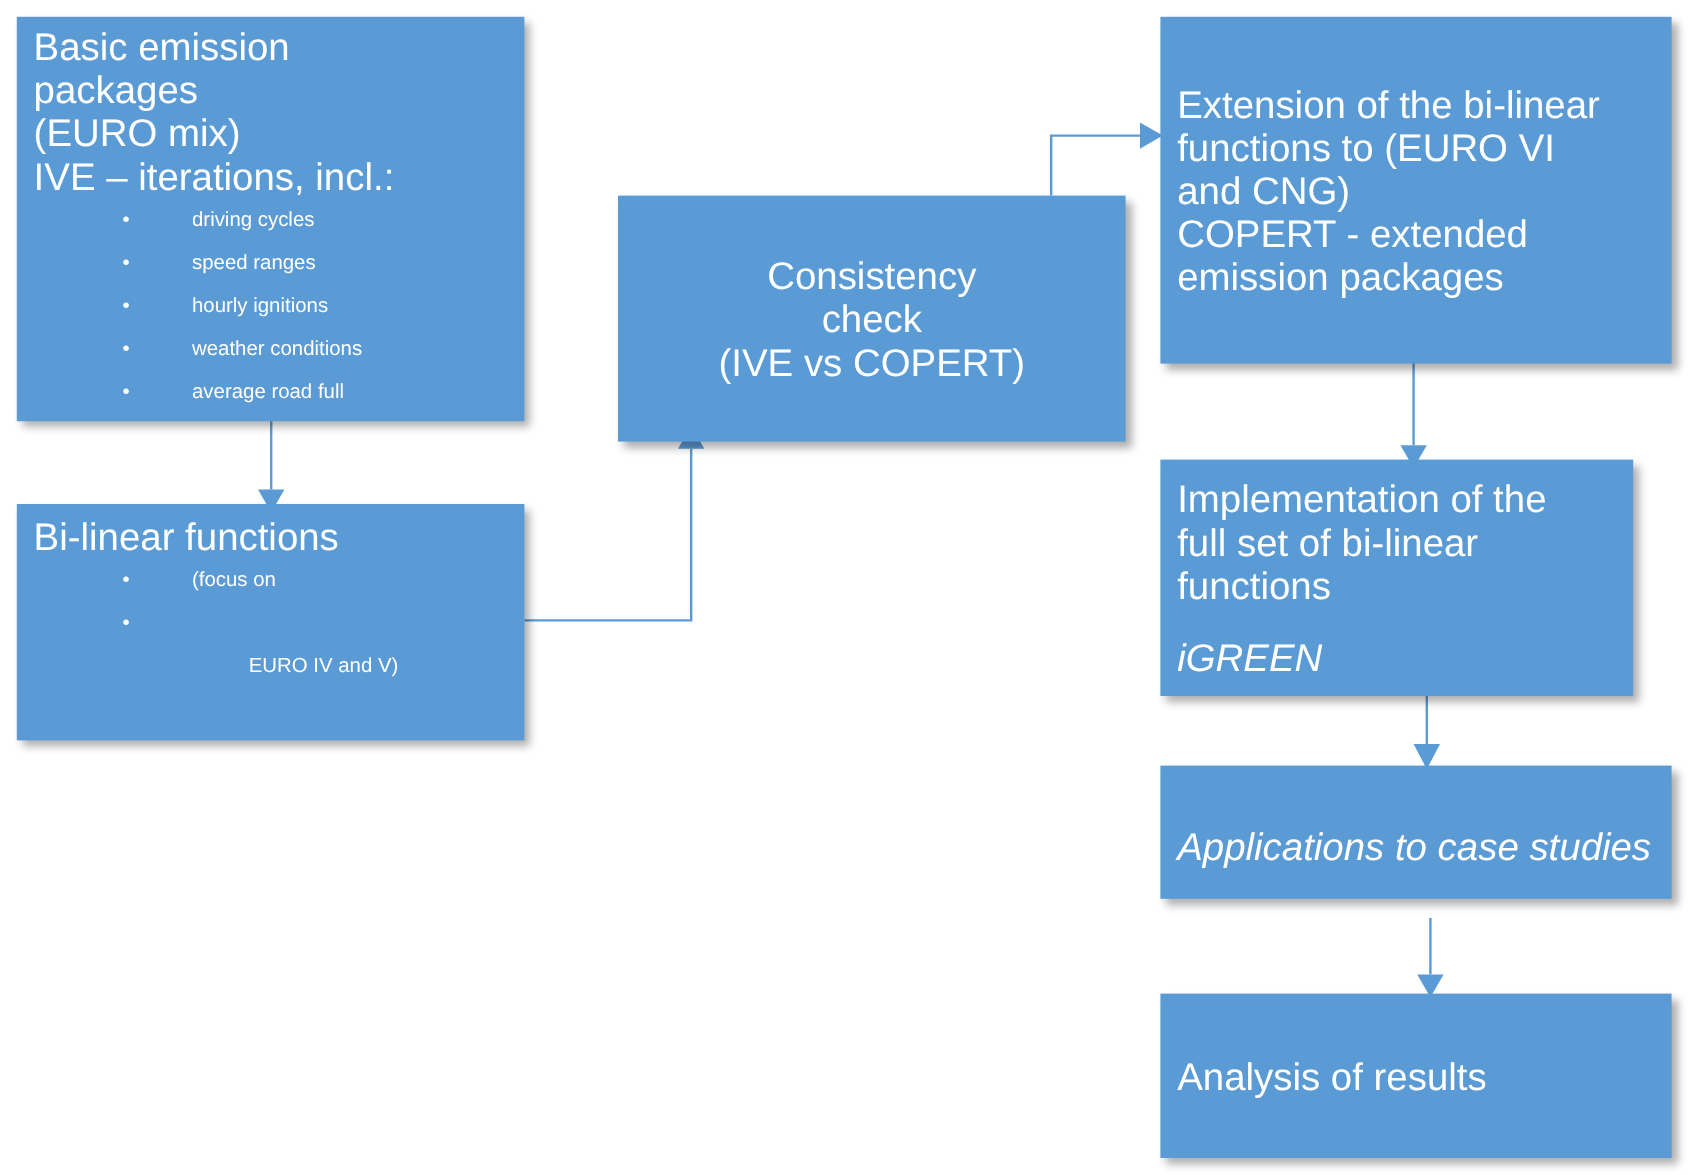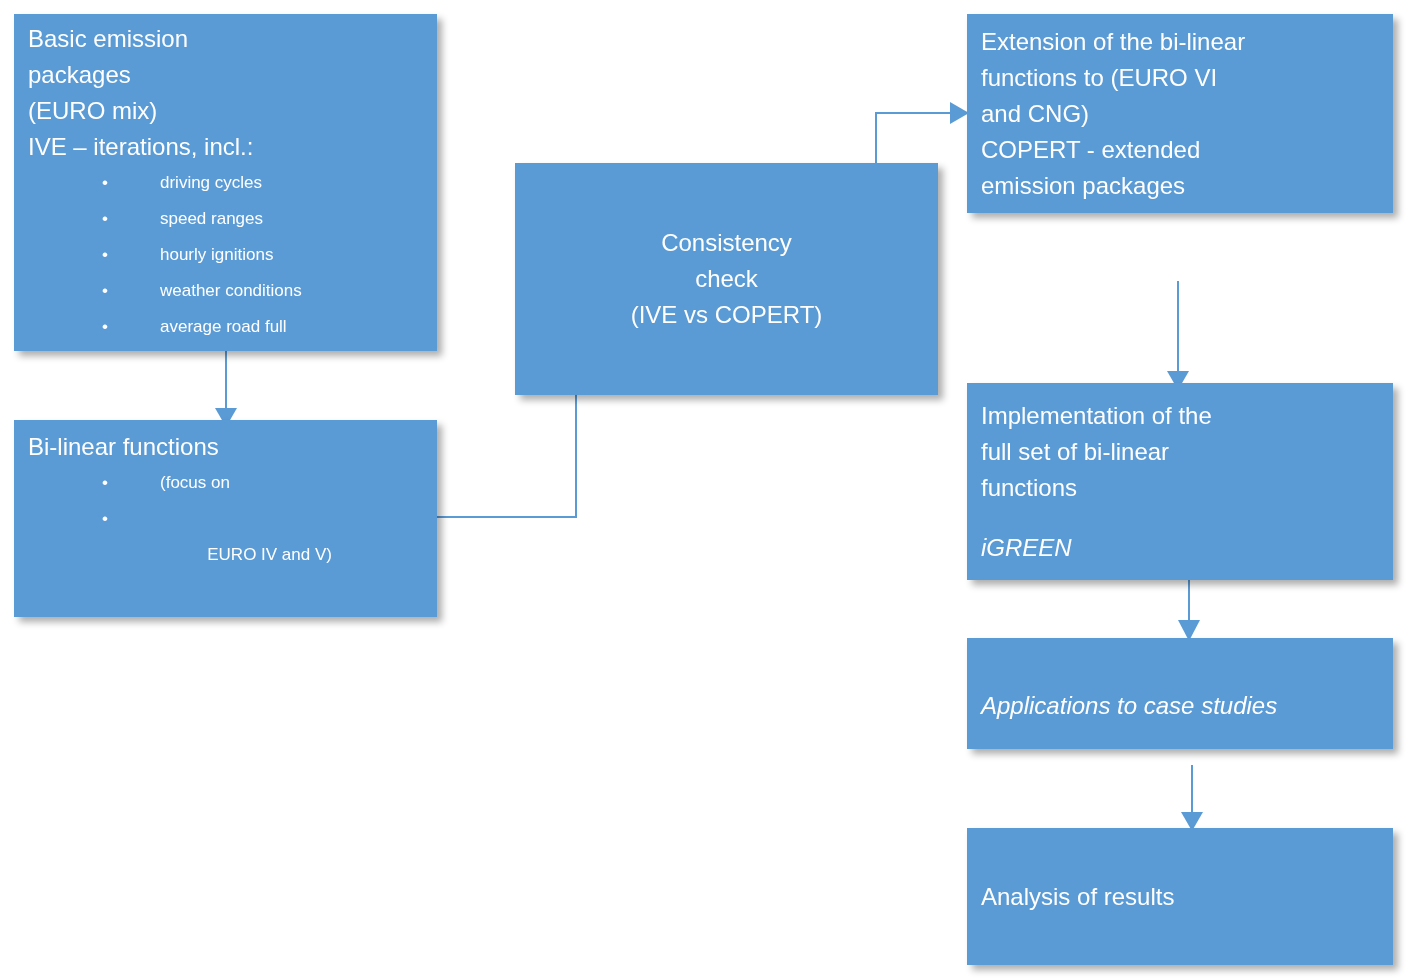--- a/index.html
+++ b/index.html
@@ -25,21 +25,21 @@
     box-sizing: border-box;
     box-shadow: 5px 5px 7px rgba(0,0,0,0.32);
     display: flex;
     flex-direction: column;
     justify-content: center;
   }
   .box-inner {
     padding: 0 14px;
   }
   .line {
-    font-size: 24px;
+    font-size: 32px;
     line-height: 36px;
     white-space: pre;
   }
   .line.center {
     text-align: center;
   }
   .line.italic {
     font-style: italic;
     margin-top: 24px;
   }
@@ -59,23 +59,23 @@
     content: "\2022";
     position: absolute;
     left: 74px;
     font-size: 17px;
     line-height: 36px;
   }
 
   
   #box-basic-emission      { left: 14px;  top: 14px;  width: 423px; height: 337px; }
   #box-bilinear            { left: 14px;  top: 420px; width: 423px; height: 197px; }
-  #box-consistency         { left: 515px; top: 163px; width: 423px; height: 232px; }
-  #box-extension           { left: 967px; top: 14px;  width: 426px; height: 199px; }
-  #box-implementation      { left: 967px; top: 383px; width: 426px; height: 197px; justify-content: center; }
+  #box-consistency         { left: 515px; top: 163px; width: 423px; height: 205px; }
+  #box-extension           { left: 967px; top: 14px;  width: 426px; height: 289px; }
+  #box-implementation      { left: 967px; top: 383px; width: 394px; height: 197px; justify-content: center; }
   #box-applications        { left: 967px; top: 638px; width: 426px; height: 111px; }
   #box-analysis            { left: 967px; top: 828px; width: 426px; height: 137px; }
 
   
   .conn {
     position: absolute;
     pointer-events: none;
   }
   .conn svg { display: block; overflow: visible; }
 </style>

